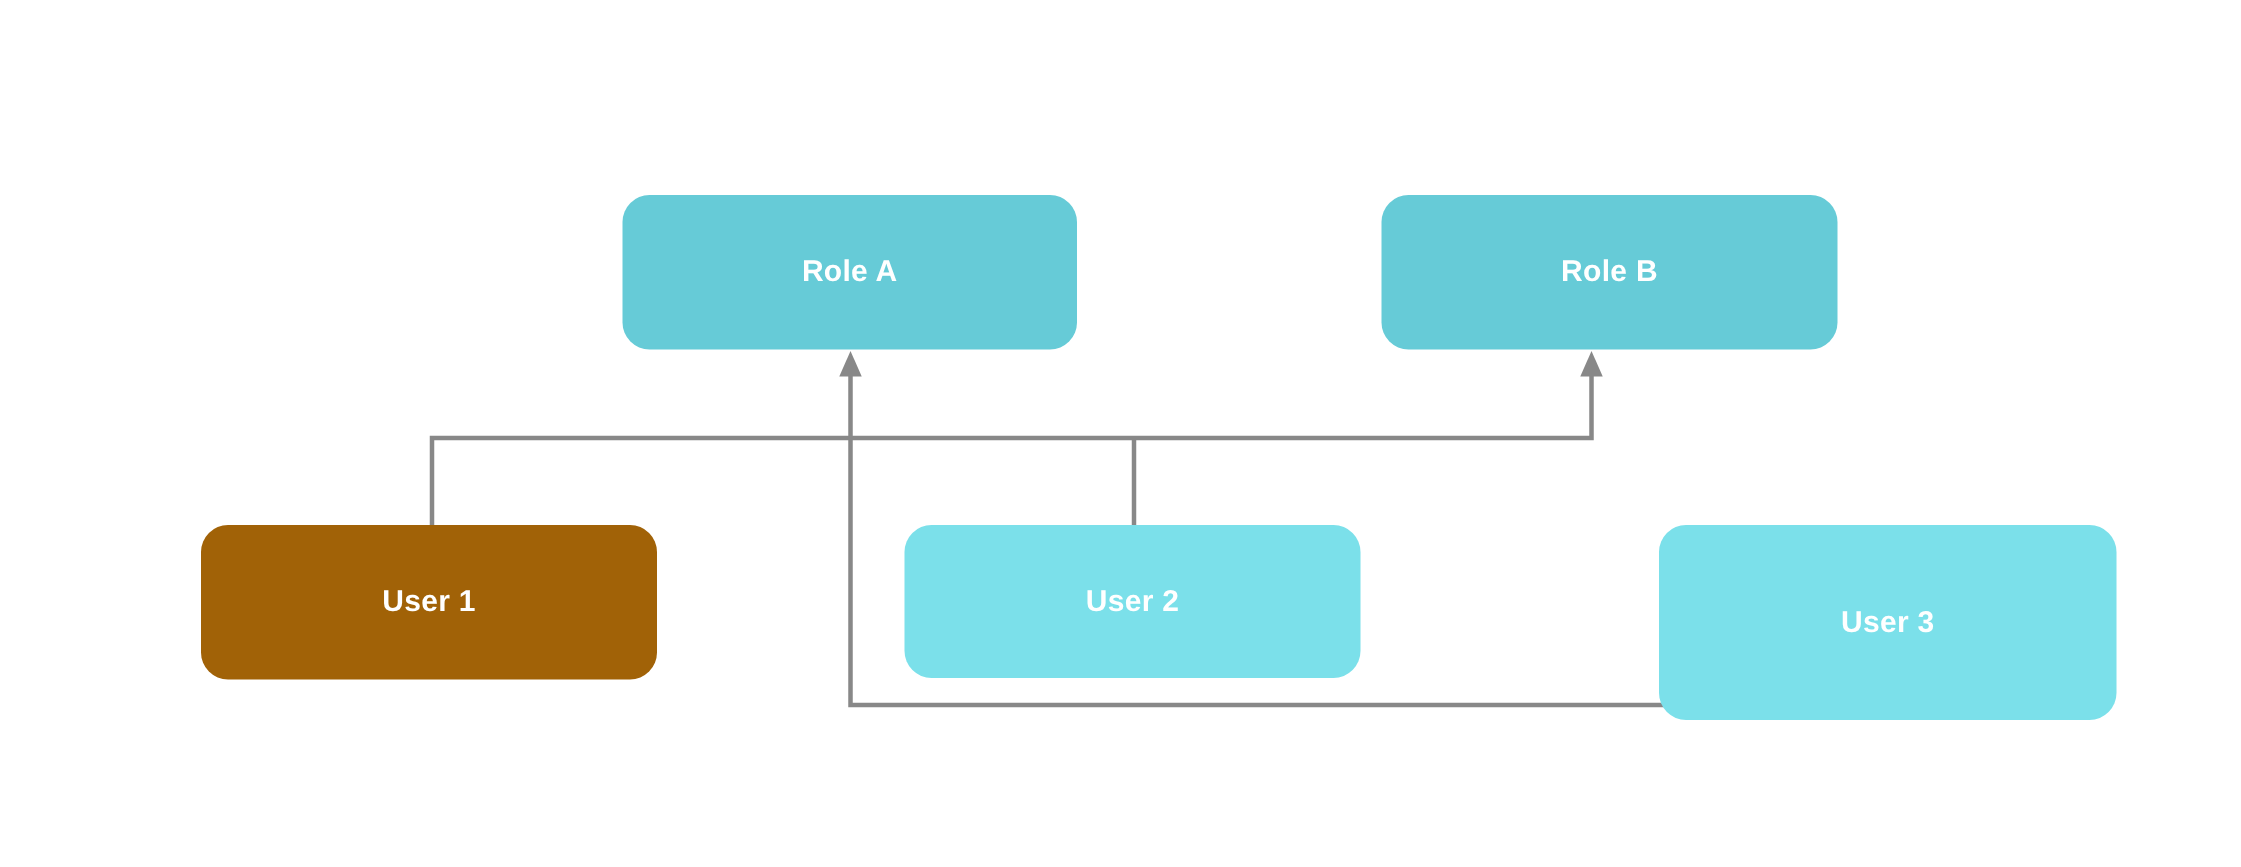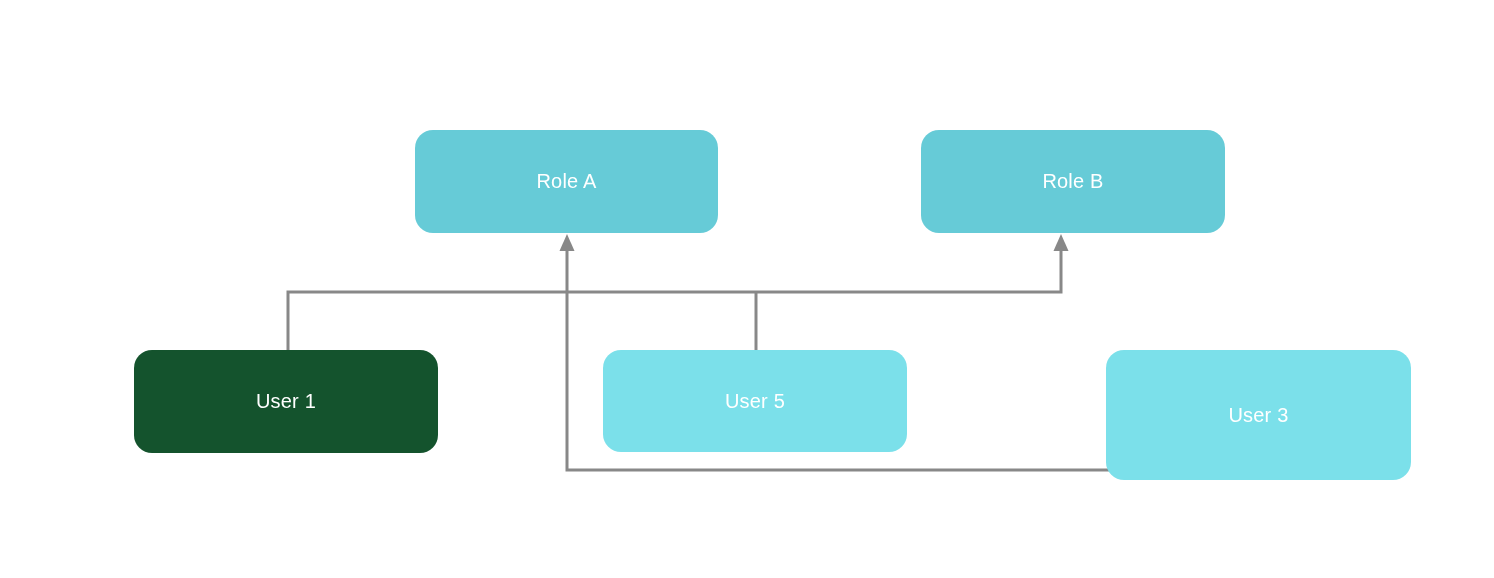--- a/index.html
+++ b/index.html
@@ -32,20 +32,21 @@
   .node {
     position: absolute;
     border-radius: 18px;
     display: flex;
     align-items: center;
     justify-content: center;
     color: #ffffff;
     font-size: 20px;
     letter-spacing: 0.2px;
     user-select: none;
+    font-weight: bold;
   }
 </style>
 </head>
 <body>
 
 <div class="canvas">
   <svg class="connector-layer" id="edge-svg" width="1494" height="578" viewBox="0 0 1494 578" xmlns="http://www.w3.org/2000/svg">
       <g>
         <polyline points="288,350 288,292 1061,292 1061,250" fill="none" stroke="#888888" stroke-width="3" stroke-linejoin="miter" stroke-miterlimit="10"></polyline>
         <polygon points="1061,234 1053.5,251 1068.5,251" fill="#888888"></polygon>
@@ -58,23 +59,23 @@
         <polygon points="567,234 559.5,251 574.5,251" fill="#888888"></polygon>
       </g>
     </svg>
   <div class="node-layer" id="node-layer">
       <div class="node" style="left: 415px; top: 130px; width: 303px; height: 103px; background: rgb(102, 203, 215); color: rgb(255, 255, 255);">
         <span>Role A</span>
       </div>
       <div class="node" style="left: 908px; top: 130px; width: 304px; height: 103px; background: rgb(102, 203, 215); color: rgb(255, 255, 255); margin-left: 13px;">
         <span>Role B</span>
       </div>
-      <div class="node" style="left: 134px; top: 350px; width: 304px; height: 103px; background: #14532d; color: rgb(255, 255, 255);">
+      <div class="node" style="left: 134px; top: 350px; width: 304px; height: 103px; background: #a16207; color: rgb(255, 255, 255);">
         <span>User 1</span>
       </div>
       <div class="node" style="left: 603px; top: 350px; width: 304px; height: 102px; background: rgb(123, 224, 234); color: rgb(255, 255, 255);">
-        <span>User 5</span>
+        <span>User 2</span>
       </div>
       <div class="node" style="left: 1106px; top: 350px; width: 305px; height: 130px; background: rgb(123, 224, 234); color: rgb(255, 255, 255);">
         <span>User 3</span>
       </div>
     </div>
 </div>
 
 </body></html>

